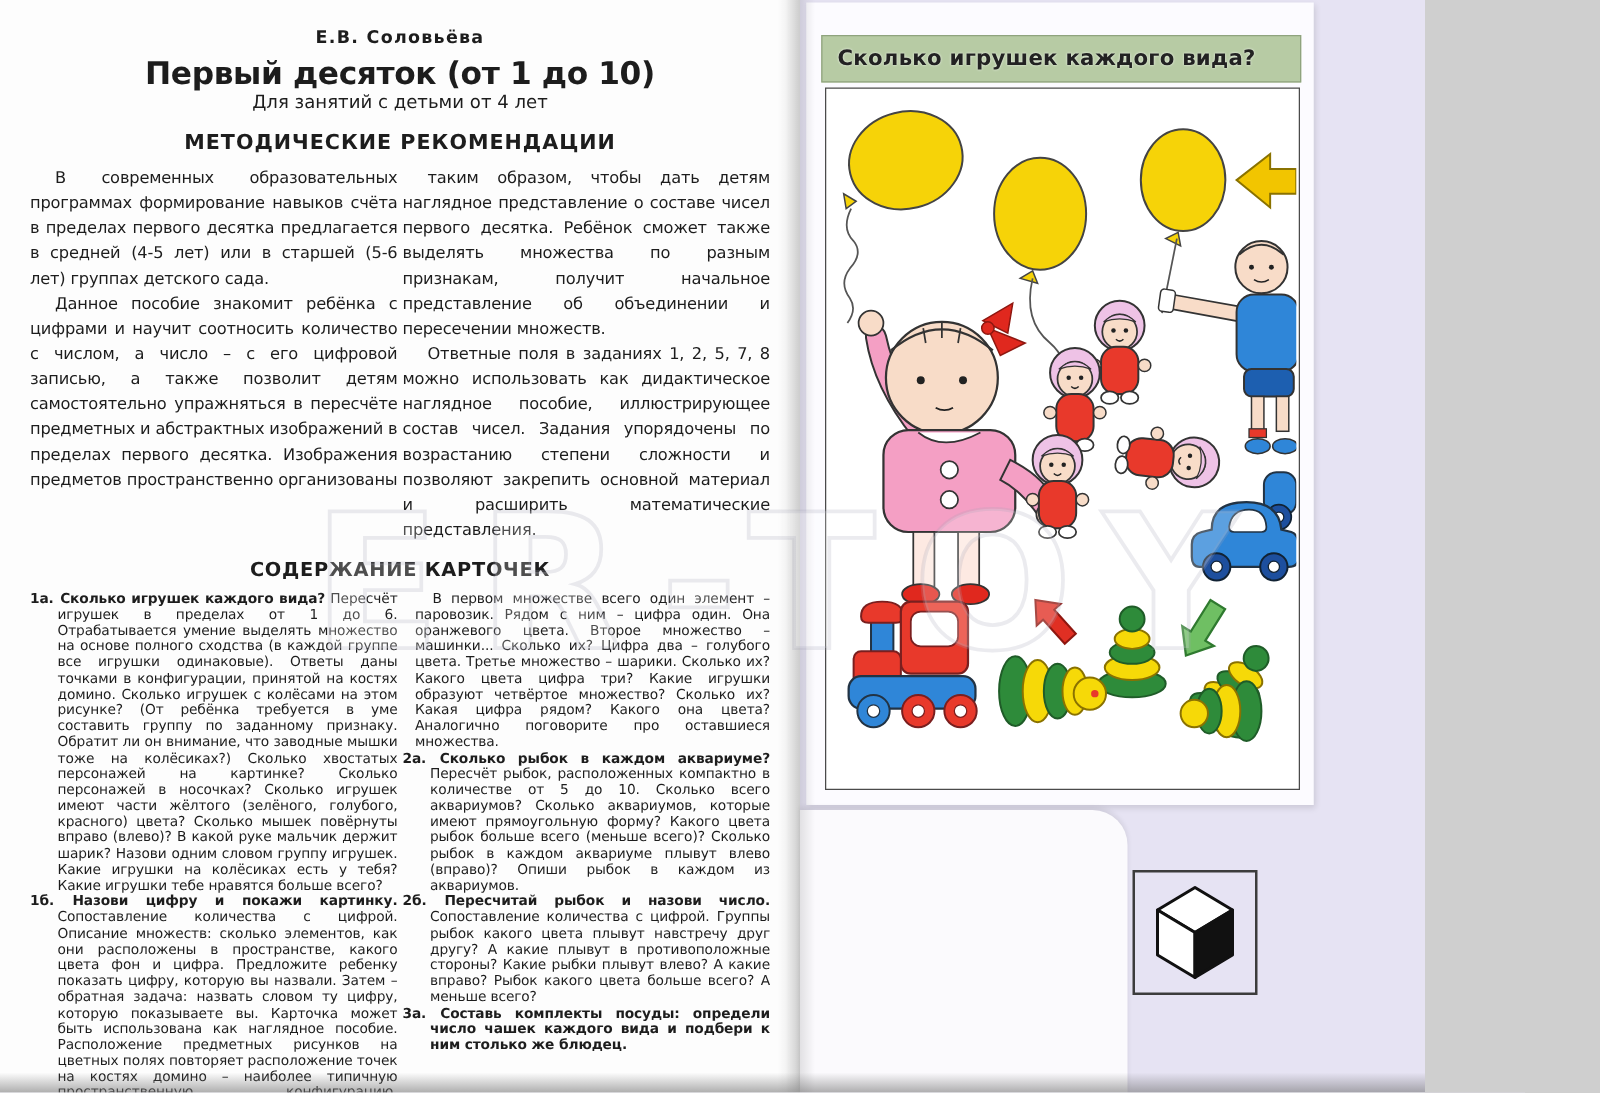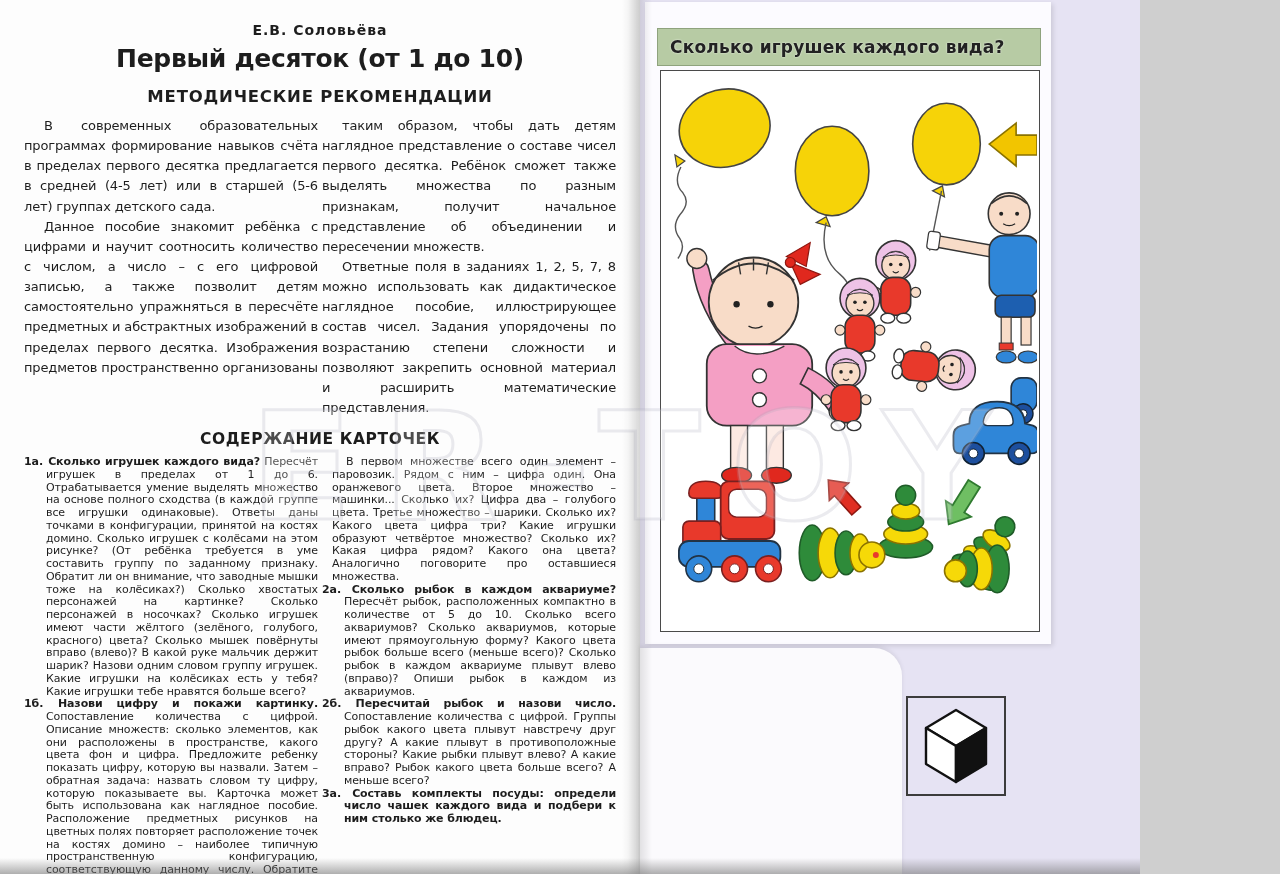--- a/index.html
+++ b/index.html
@@ -58,20 +58,21 @@
 </style>
 </head>
 <body>
 
 <div class="scene">
 
   <div class="page-left">
     <div class="head-block">
       <div class="author">Е.В. Соловьёва</div>
       <h1 class="title">Первый десяток (от 1 до 10)</h1>
+      <div class="subtitle">Для занятий с детьми от 4 лет</div>
       <h2 class="method-heading">МЕТОДИЧЕСКИЕ РЕКОМЕНДАЦИИ</h2>
     </div>
 
     <div class="cols intro">
       <div class="col">
         <p>В современных образовательных программах формирование навыков счёта в пределах первого десятка предлагается в средней (4-5 лет) или в старшей (5-6 лет) группах детского сада.</p>
         <p>Данное пособие знакомит ребёнка с цифрами и научит соотносить количество с числом, а число – с его цифровой записью, а также позволит детям самостоятельно упражняться в пересчёте предметных и абстрактных изображений в пределах первого десятка. Изображения предметов пространственно организованы</p>
       </div>
       <div class="col">
         <p>таким образом, чтобы дать детям наглядное представление о составе чисел первого десятка. Ребёнок сможет также выделять множества по разным признакам, получит начальное представление об объединении и пересечении множеств.</p>

